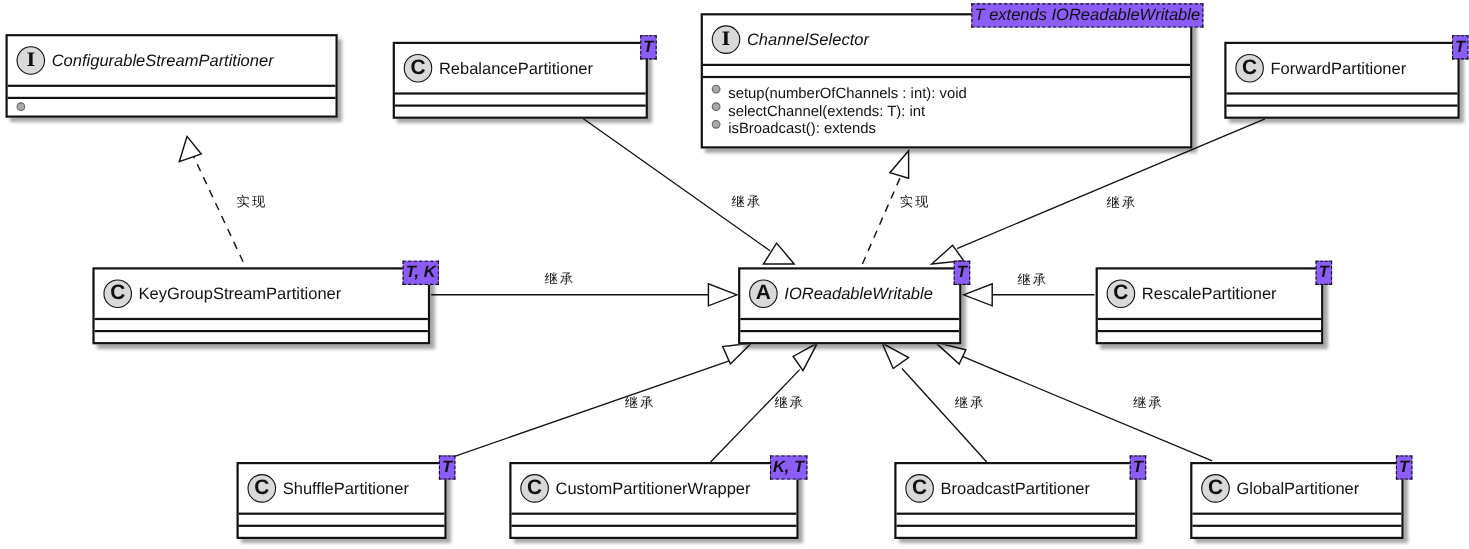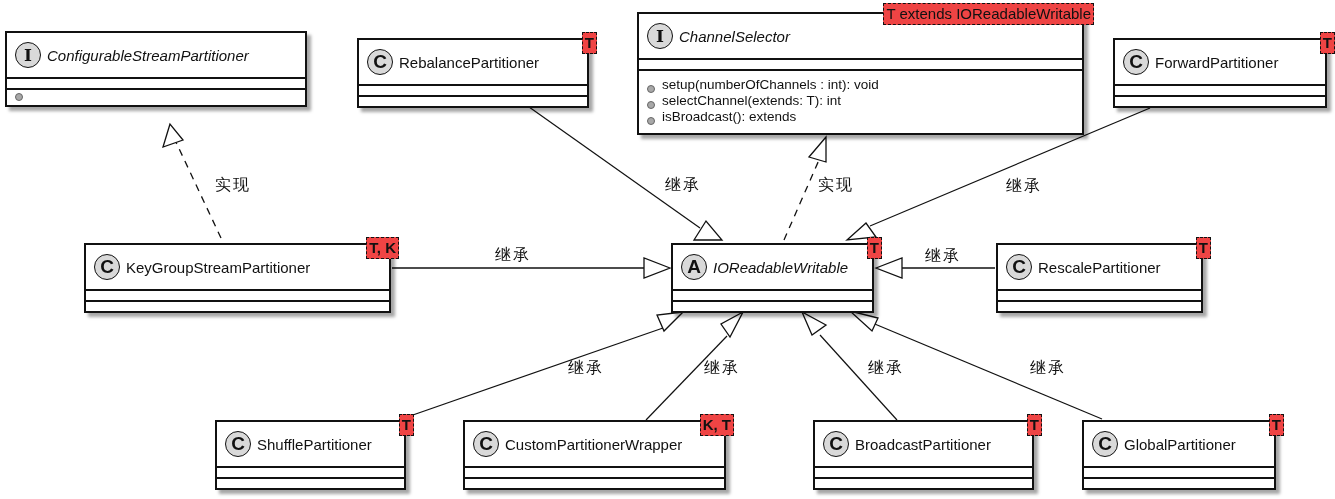--- a/index.html
+++ b/index.html
@@ -16,30 +16,30 @@
     width: 26px; height: 26px; border-radius: 50%; border: 1.5px solid #111;
     background: #d9d9d9; display: inline-flex; align-items: center; justify-content: center;
     font-weight: bold; font-size: 19px; margin-right: 6px; flex: 0 0 auto; box-sizing: border-box;
   }
   .stereo.iface { font-family: "DejaVu Serif", "Liberation Serif", serif; font-size: 17px; }
   .name { font-size: 15px; white-space: nowrap; }
   .name.italic { font-style: italic; }
   .fields { border-bottom: 2px solid #111; height: 9px; }
   .methods { padding: 3px 8px 4px 8px; }
   .methods.empty { height: 9px; padding: 0; }
-  .method { display: flex; align-items: flex-end; font-size: 13.5px; line-height: 16px; white-space: nowrap; }
+  .method { display: flex; align-items: flex-start; font-size: 13.5px; line-height: 16px; white-space: nowrap; }
   .dot { width: 8px; height: 8px; border-radius: 50%; background: #a8a8a8; border: 1px solid #666;
          margin-right: 7px; flex: 0 0 auto; box-sizing: border-box; }
   .tparam {
-    position: absolute; top: -8px; right: -10px; background: #ef4444; border: 1.5px dashed #111;
-    font-weight: bold; font-size: 15px; line-height: 20px; padding: 0 2px;
+    position: absolute; top: -8px; right: -10px; background: #8b5cf6; border: 1.5px dashed #111;
+    font-style: italic; font-weight: bold; font-size: 15px; line-height: 20px; padding: 0 2px;
     z-index: 3; white-space: nowrap;
   }
   .tparam.long { font-weight: normal; font-size: 15px; top: -11px; right: -12px; }
-  .lbl { position: absolute; font-size: 16px; z-index: 4; white-space: nowrap;
+  .lbl { position: absolute; font-size: 12px; z-index: 4; white-space: nowrap;
          font-family: Liberation Mono, monospace; letter-spacing: 2px; }
 </style>
 </head>
 <body>
 
 <svg id="edges" viewBox="0 0 1335 499">
 
   <g>
     <line x1="221" y1="238" x2="175" y2="140" stroke="#111" stroke-width="1.3" stroke-dasharray="7,6"></line>
     <polygon points="170,124 163,147 183,140" fill="#fff" stroke="#111" stroke-width="1.3"></polygon>

